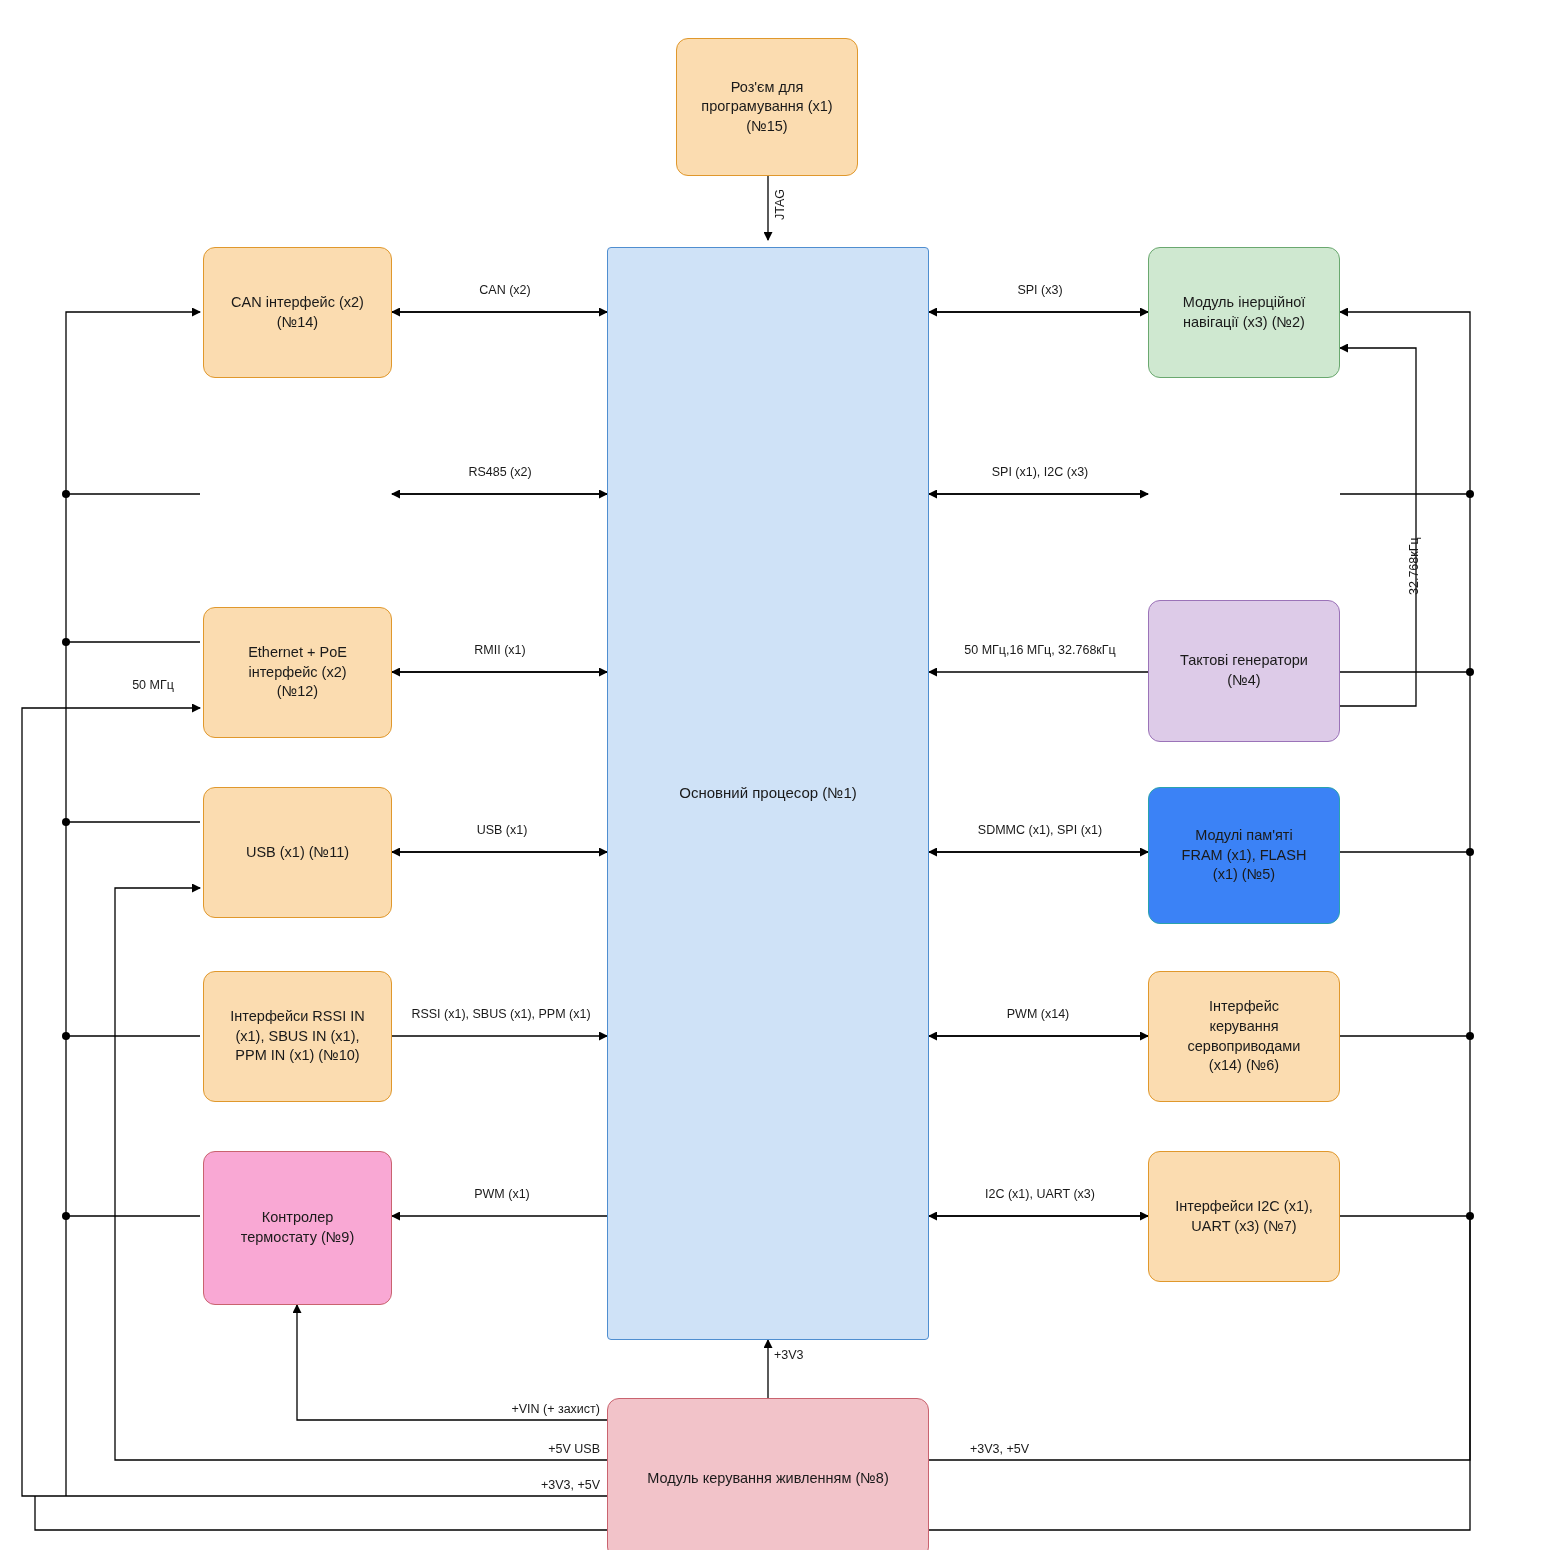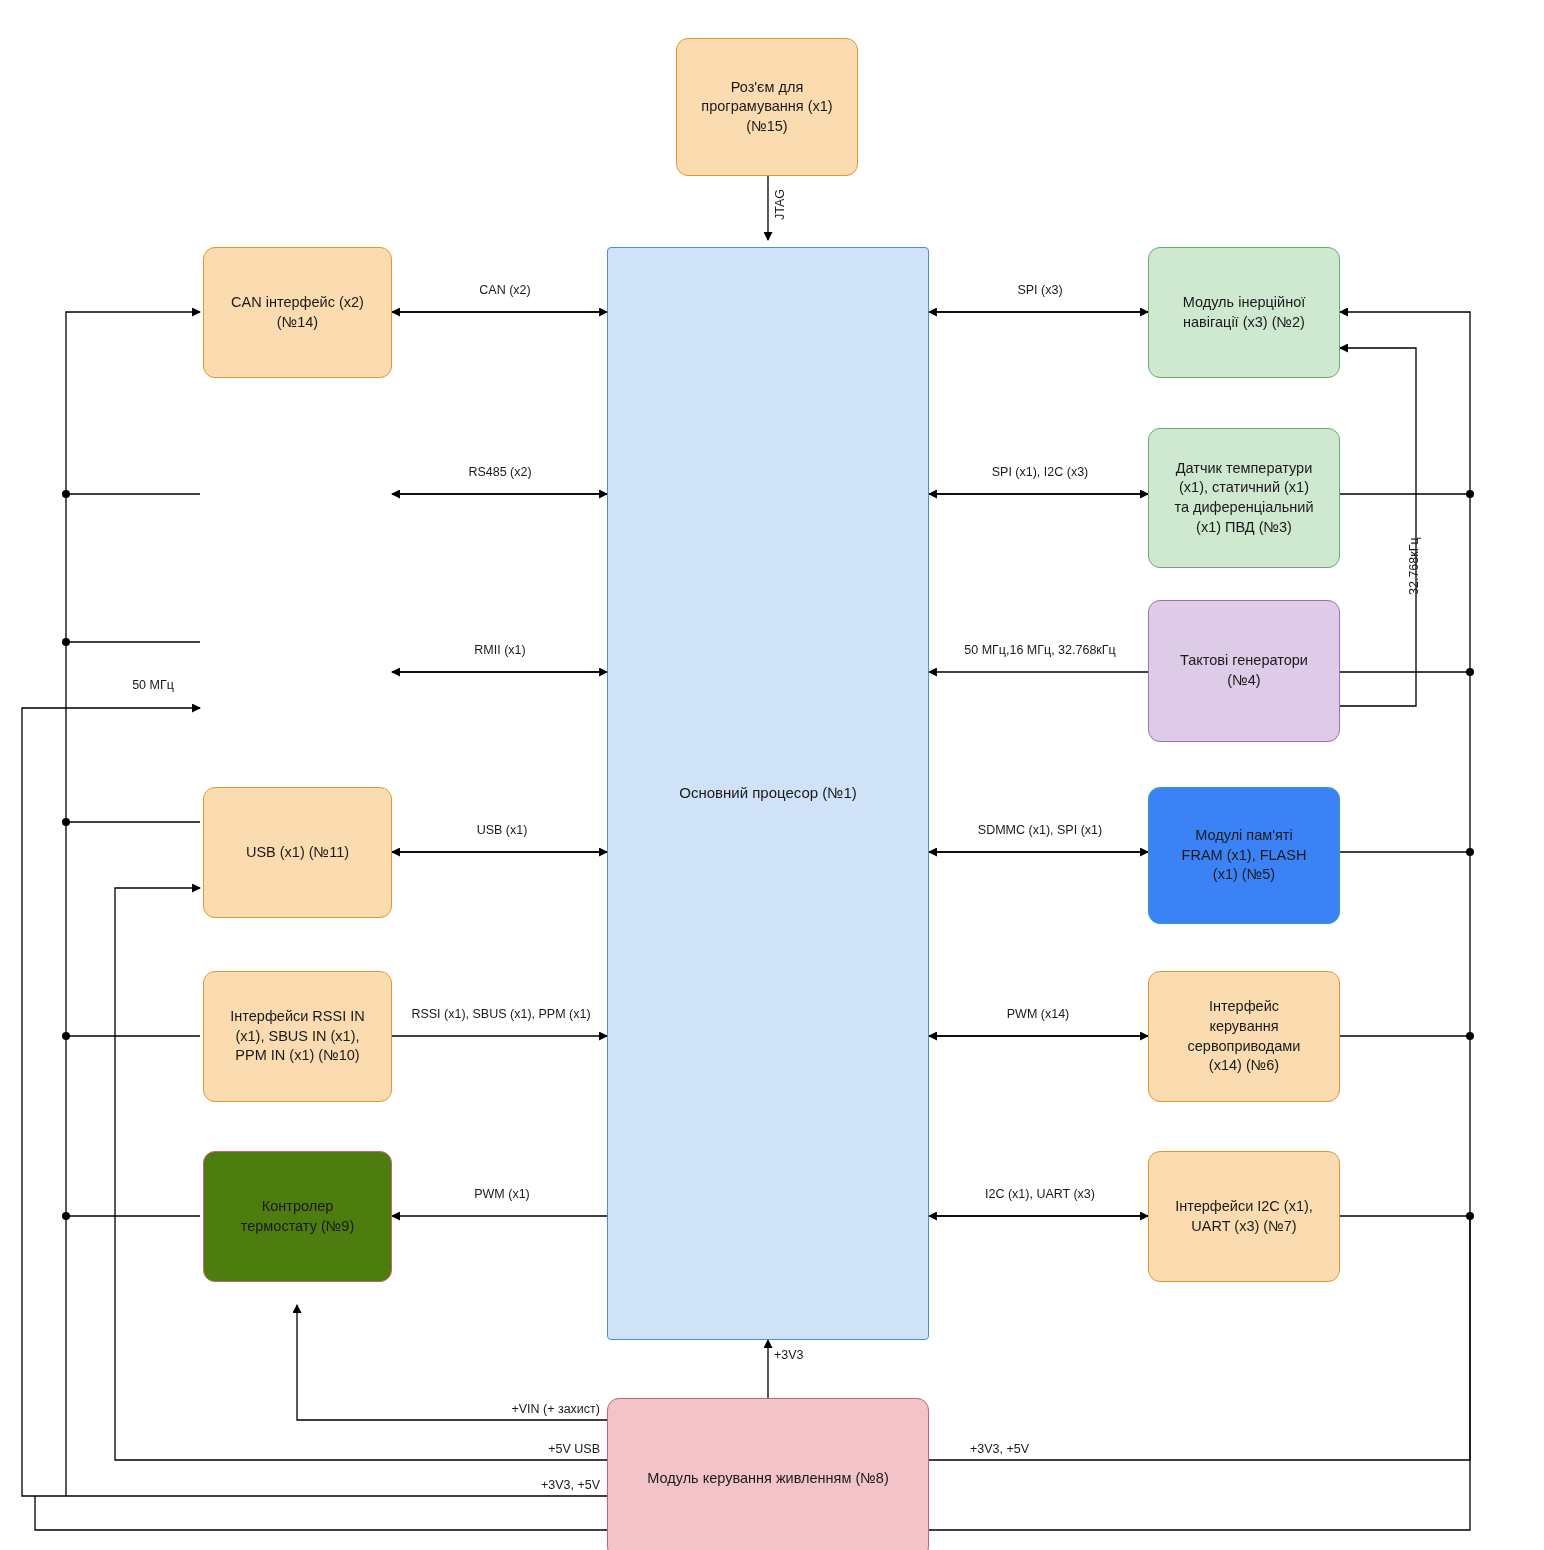--- a/index.html
+++ b/index.html
@@ -146,30 +146,30 @@
     <circle class="dot" cx="1470" cy="1216" r="4"></circle>
   </svg>
 
   <div class="node" style="left:676px; top:38px; width:182px; height:138px; background:#fbdcb0; border:1.6px solid #e0982c;">Роз'єм для програмування (x1) (№15)</div>
 
   <div class="node cpu" style="left:607px; top:247px; width:322px; height:1093px; background:#cfe2f7; border:1.6px solid #4f8ed0;">Основний процесор (№1)</div>
 
   <div class="node" style="left:203px; top:247px; width:189px; height:131px; background:#fbdcb0; border:1.6px solid #e0982c;">CAN інтерфейс (x2) (№14)</div>
 
 
+  <div class="node" style="left:203px; top:607px; width:189px; height:131px; background:#fbdcb0; border:1.6px solid #e0982c;">Ethernet + PoE інтерфейс (x2) (№12)</div>
 
   <div class="node" style="left:203px; top:787px; width:189px; height:131px; background:#fbdcb0; border:1.6px solid #e0982c;">USB (x1) (№11)</div>
 
   <div class="node" style="left:203px; top:971px; width:189px; height:131px; background:#fbdcb0; border:1.6px solid #e0982c;">Інтерфейси RSSI IN (x1), SBUS IN (x1), PPM IN (x1) (№10)</div>
 
-  <div class="node" style="left:203px; top:1151px; width:189px; height:131px; background:#4d7c0f; border:1.6px solid #c9636f;">Контролер термостату (№9)</div>
+  <div class="node" style="left:203px; top:1151px; width:189px; height:154px; background:#f9a8d4; border:1.6px solid #c9636f;">Контролер термостату (№9)</div>
 
   <div class="node" style="left:1148px; top:247px; width:192px; height:131px; background:#cfe8d0; border:1.6px solid #6aa86f;">Модуль інерційної навігації (x3) (№2)</div>
 
-  <div class="node" style="left:1148px; top:428px; width:192px; height:140px; background:#cfe8d0; border:1.6px solid #6aa86f;">Датчик температури (x1), статичний (x1) та диференціальний (x1) ПВД (№3)</div>
 
   <div class="node" style="left:1148px; top:600px; width:192px; height:142px; background:#ddcbe8; border:1.6px solid #9b73b8;">Тактові генератори (№4)</div>
 
   <div class="node" style="left:1148px; top:787px; width:192px; height:137px; background:#3b82f6; border:1.6px solid #2aa3ad;">Модулі пам'яті FRAM (x1), FLASH (x1) (№5)</div>
 
   <div class="node" style="left:1148px; top:971px; width:192px; height:131px; background:#fbdcb0; border:1.6px solid #e0982c;">Інтерфейс керування сервоприводами (x14) (№6)</div>
 
   <div class="node" style="left:1148px; top:1151px; width:192px; height:131px; background:#fbdcb0; border:1.6px solid #e0982c;">Інтерфейси I2C (x1), UART (x3) (№7)</div>
 
   <div class="node" style="left:607px; top:1398px; width:322px; height:161px; background:#f2c3c9; border:1.6px solid #c9636f;">Модуль керування живленням (№8)</div>

